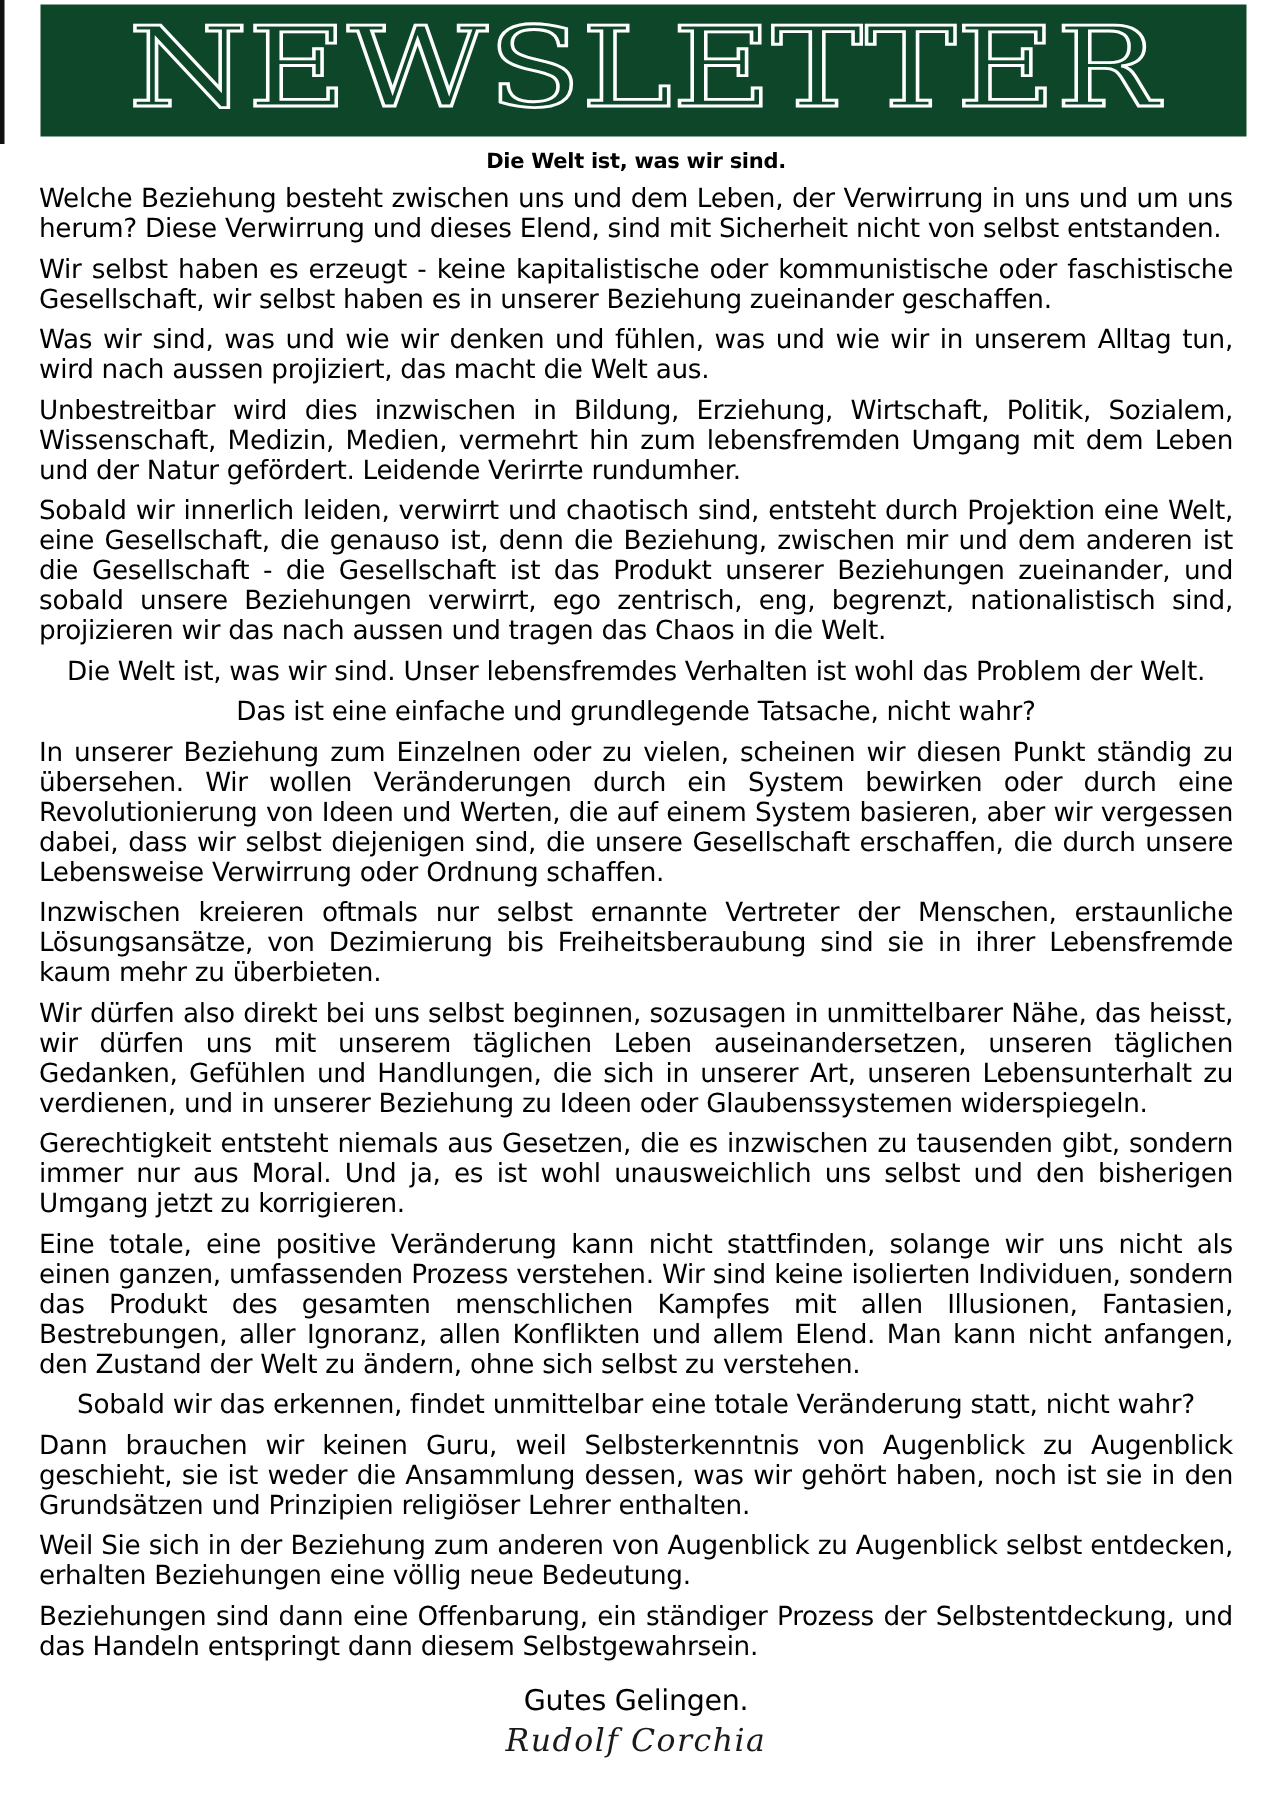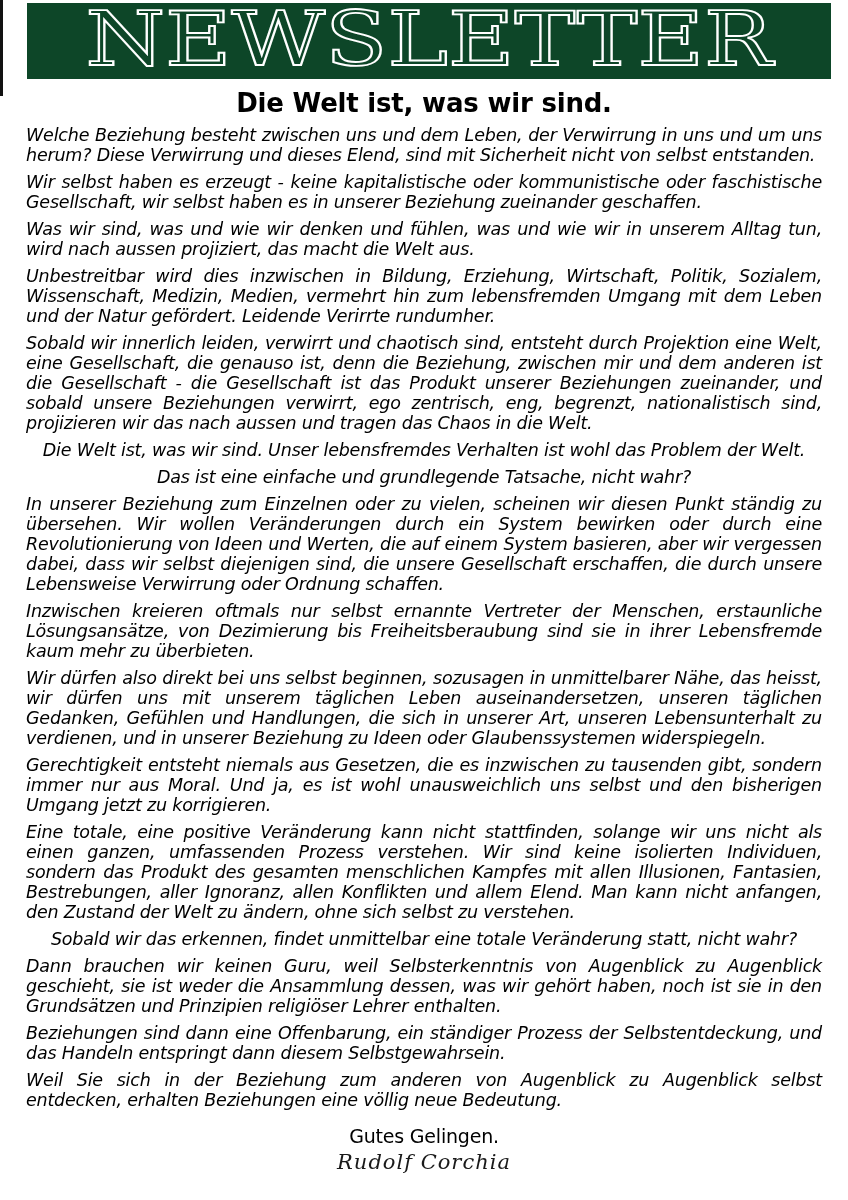--- a/index.html
+++ b/index.html
@@ -19,48 +19,47 @@
   .scan-edge {
     position: absolute;
     left: 0;
     top: 0;
     width: 3px;
     height: 96px;
     background: #111111;
   }
   .banner {
     margin: 3px 17px 0 27px;
-    height: 76px;
+    height: 88px;
     background: #0d4628;
     display: flex;
     align-items: center;
     justify-content: center;
   }
   .banner svg {
     display: block;
     width: 100%;
     height: 85px;
   }
   .banner text {
     font-family: "DejaVu Serif", serif;
     font-size: 74px;
     fill: none;
     stroke: #ffffff;
     stroke-width: 1.9px;
   }
   .doc-title {
     margin: 9px 0 2px 0;
     text-align: center;
-    font-size: 26px;
+    font-size: 14px;
     font-weight: bold;
     letter-spacing: -0.2px;
   }
   .content {
     padding: 0 26px;
-    font-style: italic;
   }
   .content p {
     margin: 7px 0;
     font-size: 17.5px;
     line-height: 20px;
     letter-spacing: -0.2px;
   }
   .content p.justify {
     text-align: justify;
   }
@@ -105,20 +104,20 @@
   <p class="justify">Sobald wir innerlich leiden, verwirrt und chaotisch sind, entsteht durch Projektion eine Welt, eine Gesellschaft, die genauso ist, denn die Beziehung, zwischen mir und dem anderen ist die Gesellschaft - die Gesellschaft ist das Produkt unserer Beziehungen zueinander, und sobald unsere Beziehungen verwirrt, ego zentrisch, eng, begrenzt, nationalistisch sind, projizieren wir das nach aussen und tragen das Chaos in die Welt.</p>
   <p class="center">Die Welt ist, was wir sind. Unser lebensfremdes Verhalten ist wohl das Problem der Welt.</p>
   <p class="center">Das ist eine einfache und grundlegende Tatsache, nicht wahr?</p>
   <p class="justify">In unserer Beziehung zum Einzelnen oder zu vielen, scheinen wir diesen Punkt ständig zu übersehen. Wir wollen Veränderungen durch ein System bewirken oder durch eine Revolutionierung von Ideen und Werten, die auf einem System basieren, aber wir vergessen dabei, dass wir selbst diejenigen sind, die unsere Gesellschaft erschaffen, die durch unsere Lebensweise Verwirrung oder Ordnung schaffen.</p>
   <p class="justify">Inzwischen kreieren oftmals nur selbst ernannte Vertreter der Menschen, erstaunliche Lösungsansätze, von Dezimierung bis Freiheitsberaubung sind sie in ihrer Lebensfremde kaum mehr zu überbieten.</p>
   <p class="justify">Wir dürfen also direkt bei uns selbst beginnen, sozusagen in unmittelbarer Nähe, das heisst, wir dürfen uns mit unserem täglichen Leben auseinandersetzen, unseren täglichen Gedanken, Gefühlen und Handlungen, die sich in unserer Art, unseren Lebensunterhalt zu verdienen, und in unserer Beziehung zu Ideen oder Glaubenssystemen widerspiegeln.</p>
   <p class="justify">Gerechtigkeit entsteht niemals aus Gesetzen, die es inzwischen zu tausenden gibt, sondern immer nur aus Moral. Und ja, es ist wohl unausweichlich uns selbst und den bisherigen Umgang jetzt zu korrigieren.</p>
   <p class="justify">Eine totale, eine positive Veränderung kann nicht stattfinden, solange wir uns nicht als einen ganzen, umfassenden Prozess verstehen. Wir sind keine isolierten Individuen, sondern das Produkt des gesamten menschlichen Kampfes mit allen Illusionen, Fantasien, Bestrebungen, aller Ignoranz, allen Konflikten und allem Elend. Man kann nicht anfangen, den Zustand der Welt zu ändern, ohne sich selbst zu verstehen.</p>
   <p class="center">Sobald wir das erkennen, findet unmittelbar eine totale Veränderung statt, nicht wahr?</p>
   <p class="justify">Dann brauchen wir keinen Guru, weil Selbsterkenntnis von Augenblick zu Augenblick geschieht, sie ist weder die Ansammlung dessen, was wir gehört haben, noch ist sie in den Grundsätzen und Prinzipien religiöser Lehrer enthalten.</p>
+  <p class="justify">Weil Sie sich in der Beziehung zum anderen von Augenblick zu Augenblick selbst entdecken, erhalten Beziehungen eine völlig neue Bedeutung.</p>
   <p class="justify">Beziehungen sind dann eine Offenbarung, ein ständiger Prozess der Selbstentdeckung, und das Handeln entspringt dann diesem Selbstgewahrsein.</p>
-  <p class="justify">Weil Sie sich in der Beziehung zum anderen von Augenblick zu Augenblick selbst entdecken, erhalten Beziehungen eine völlig neue Bedeutung.</p>
 </main>
 
 <footer class="closing">
   <div class="closing-line">Gutes Gelingen.</div>
   <div class="signature">Rudolf Corchia</div>
 </footer>
 
 </body></html>

